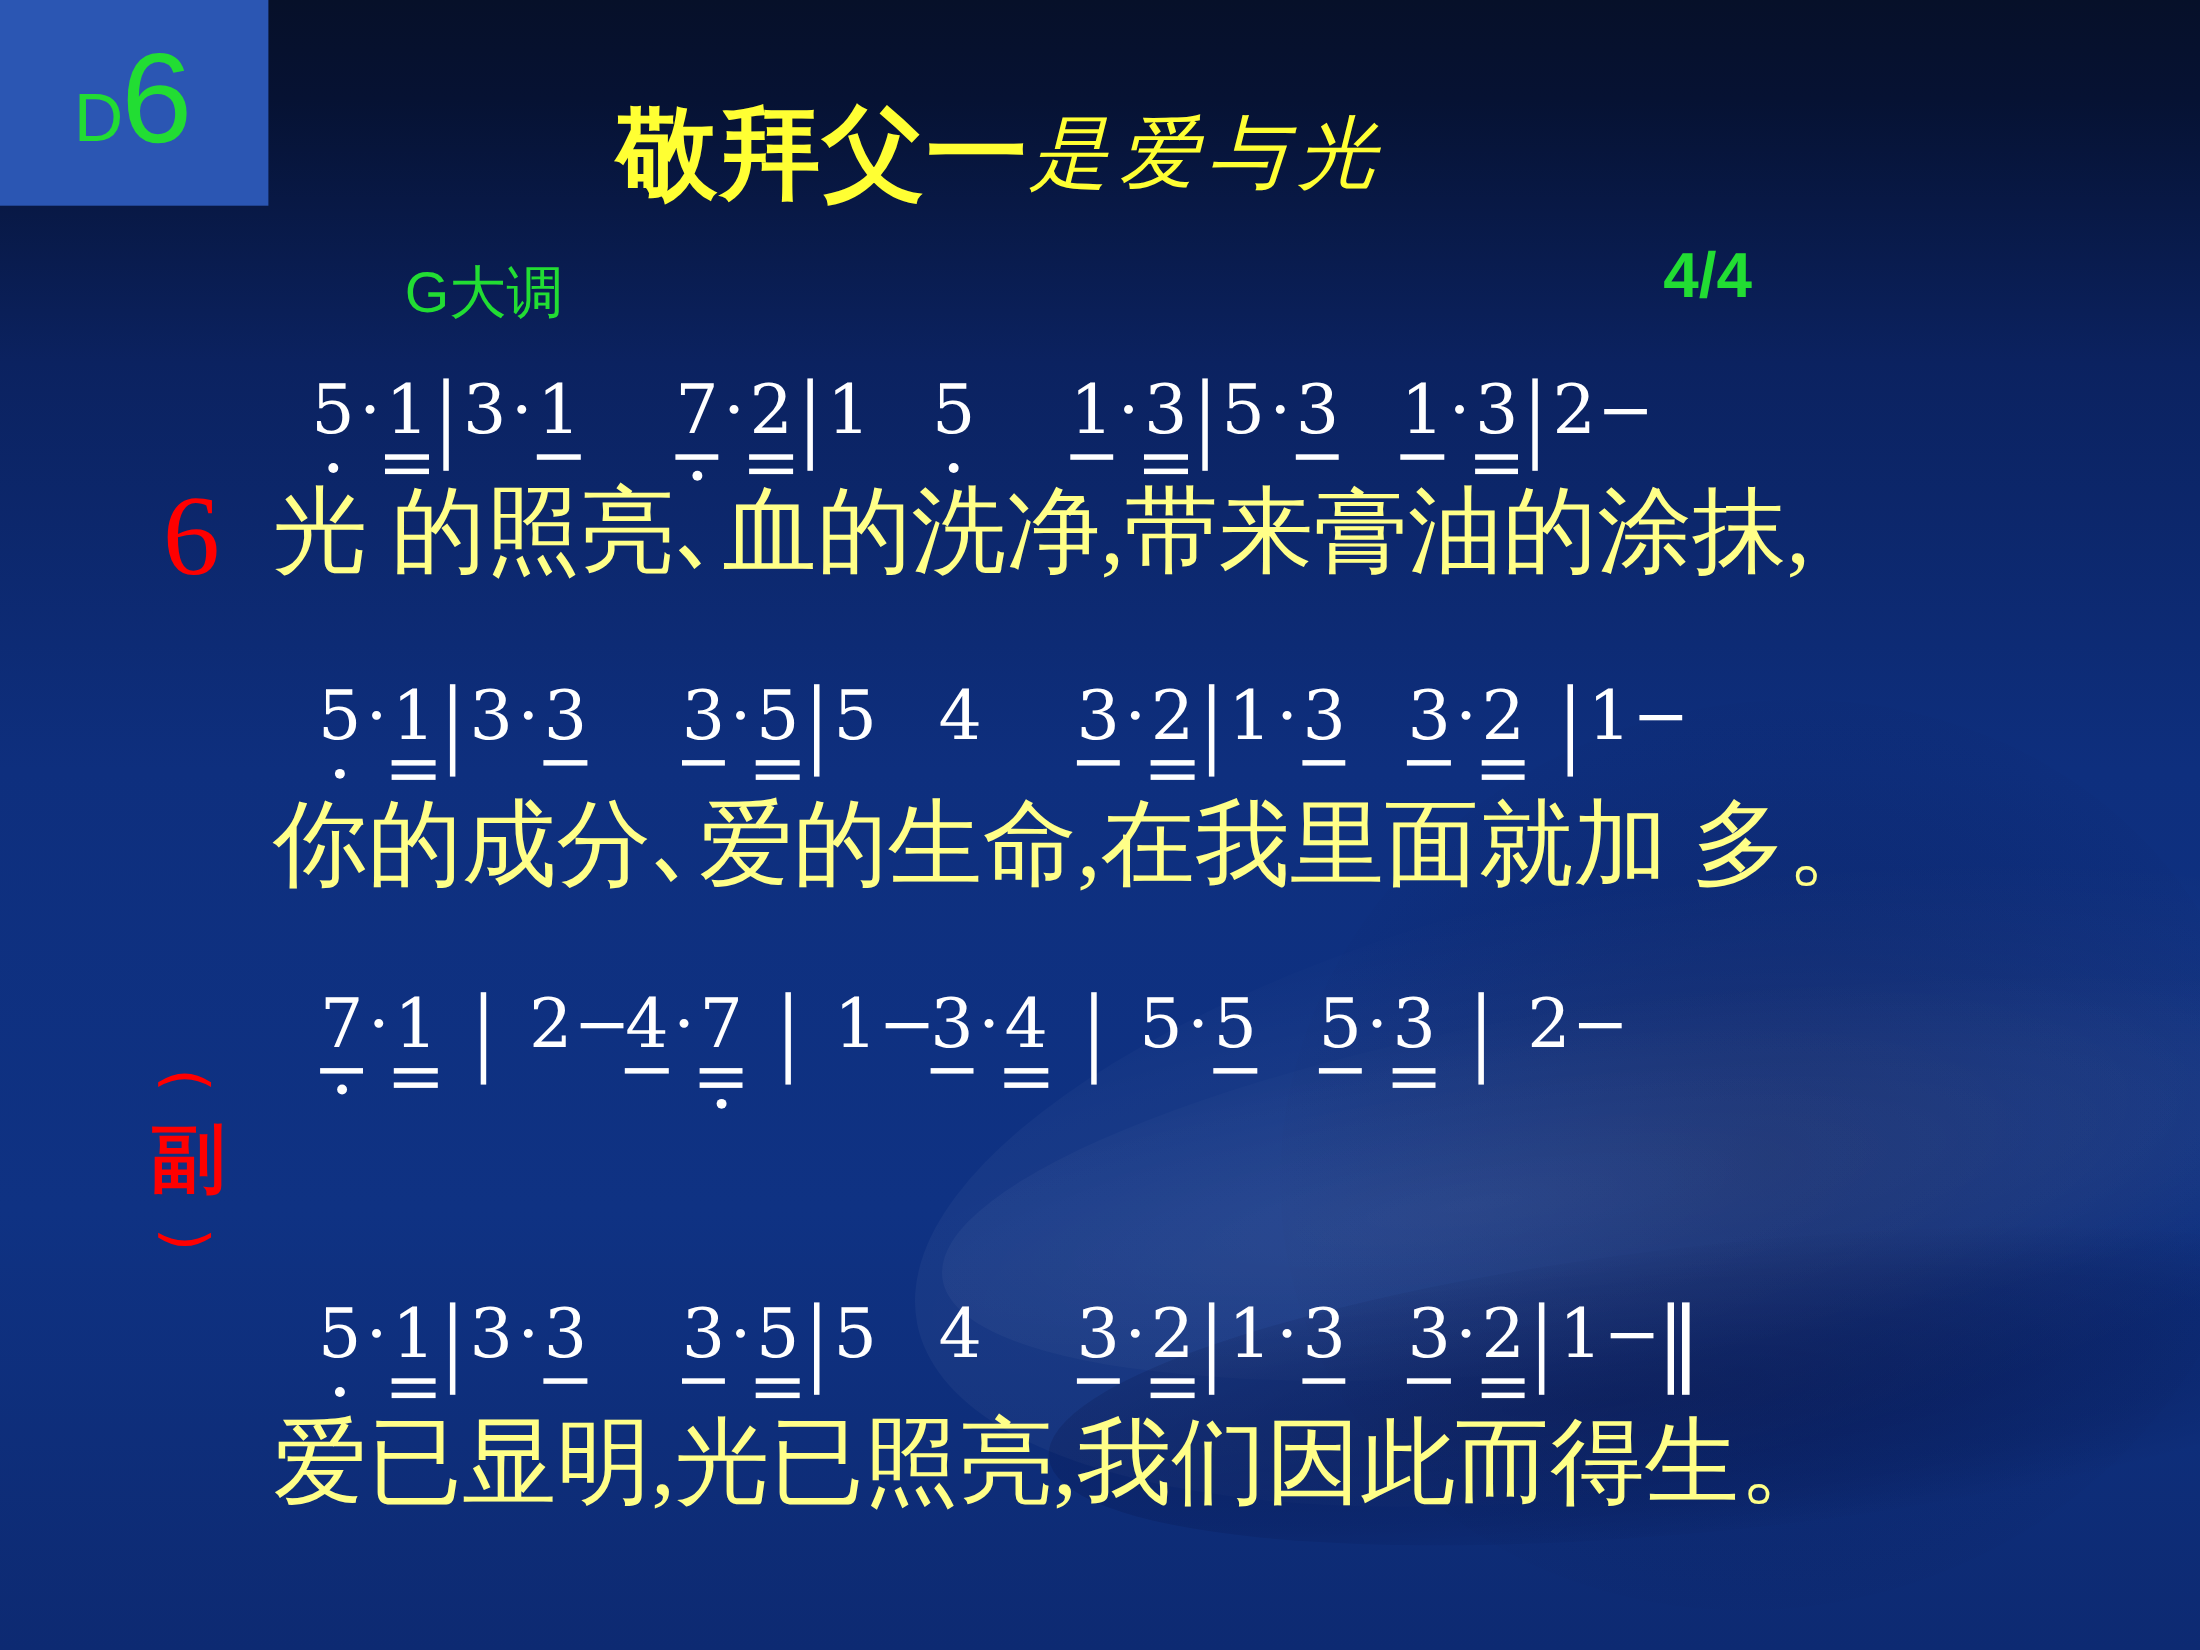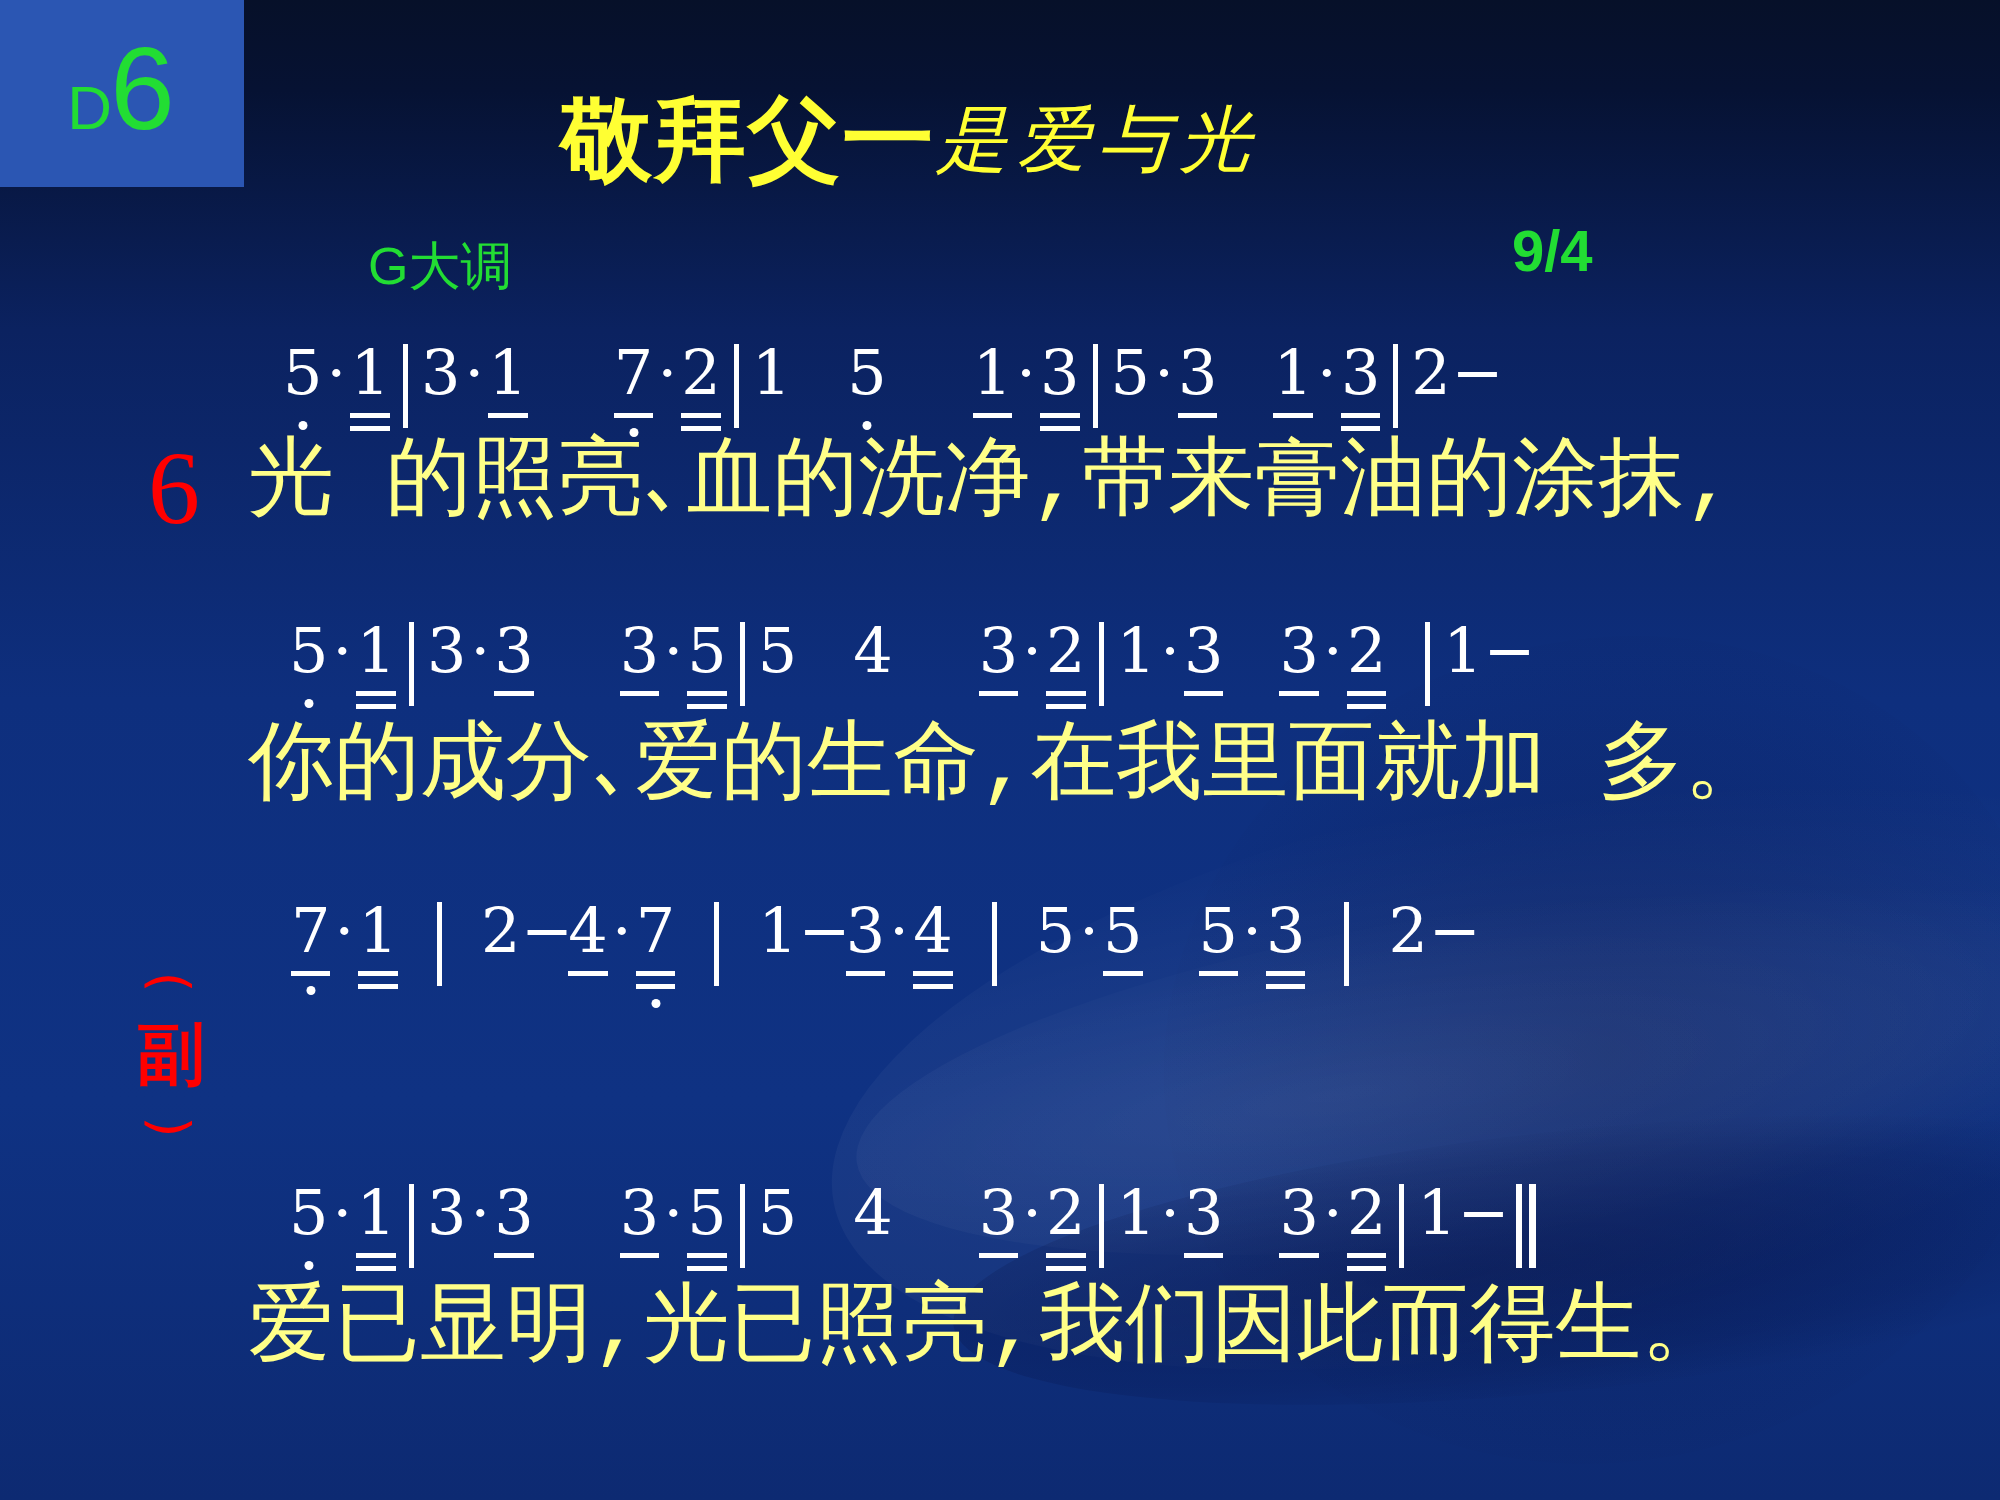--- a/index.html
+++ b/index.html
@@ -256,21 +256,21 @@
   }
   .sp { display: inline-block; }
   .sp.s1 { width: 26px; }
   .sp.s2 { width: 54px; }
   .sp.s3 { width: 84px; }
 
   
   .lyric-row {
     position: absolute;
     color: #ffff88;
-    font-family: Liberation Mono, monospace;
+    font-family: Liberation Serif, serif;
     font-size: 86px;
     white-space: nowrap;
     line-height: 1;
   }
 </style>
 </head>
 <body>
 
 <div id="slide">
 
@@ -282,21 +282,21 @@
   <div id="badge">
     <span class="bd-d">D</span>
       <span class="bd-n">6</span>
   </div>
 
   <div id="title">
     <span class="t-main">敬拜父一</span><span class="t-sub">是爱与光</span>
   </div>
 
   <div id="keysig">G大调</div>
-  <div id="timesig">9/4</div>
+  <div id="timesig">4/4</div>
 
   <div id="verse-mark">6</div>
 
   <div id="chorus-mark">
     <span class="paren paren-top">(</span>
     <span class="ch-char">副</span>
     <span class="paren paren-bot">)</span>
   </div>
 
   <div class="staff-row" style="top:342px; padding-left:282px;">

